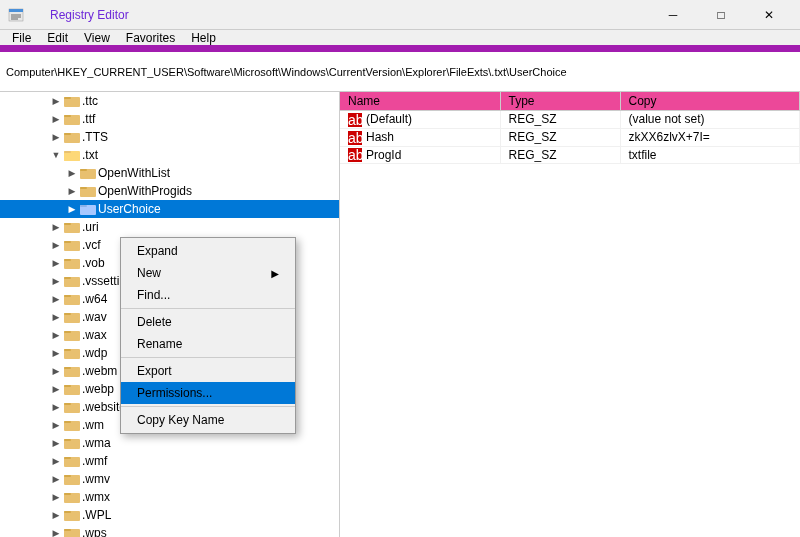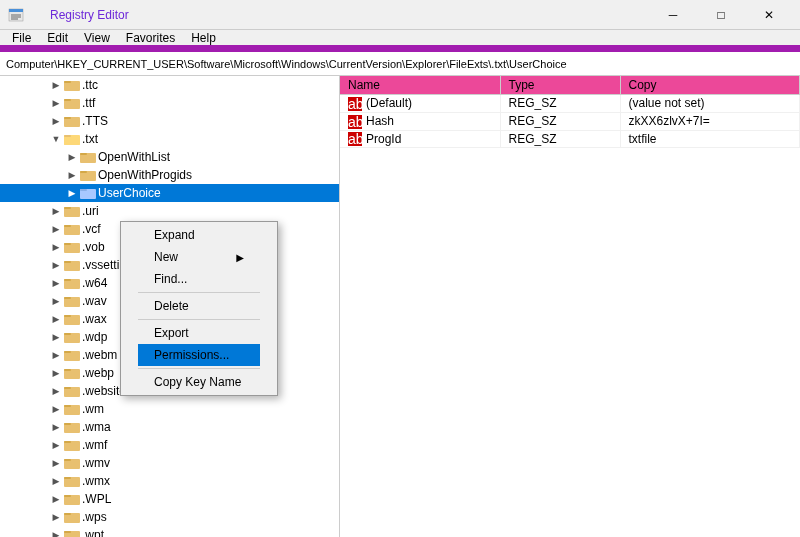--- a/index.html
+++ b/index.html
@@ -63,21 +63,21 @@
     }
     .menu-item {
       padding: 2px 8px;
       cursor: pointer;
       font-size: 12px;
     }
 
     
     .address-bar {
       background: #fff;
-      height: 24px;
+      height: 40px;
       display: flex;
       align-items: center;
       padding: 0 6px;
       border-bottom: 1px solid #ccc;
       font-size: 11px;
       color: #000;
     }
 
     
     .main-content {
@@ -165,27 +165,27 @@
     
     .tree-panel::-webkit-scrollbar { width: 12px; }
     .tree-panel::-webkit-scrollbar-track { background: #f0f0f0; }
     .tree-panel::-webkit-scrollbar-thumb { background: #c0c0c0; border: 1px solid #a0a0a0; }
 
     
     .context-menu {
       position: absolute;
       left: 120px;
       top: 145px;
-      width: 158px;
+      width: 176px;
       background: #f0f0f0;
       border: 1px solid #999;
       box-shadow: 3px 3px 8px rgba(0,0,0,0.3);
       z-index: 100;
       font-size: 12px;
-      padding: 2px 17px;
+      padding: 2px 0;
     }
     .ctx-item {
       display: flex;
       align-items: center;
       justify-content: space-between;
       padding: 4px 16px;
       cursor: pointer;
       color: #000;
     }
     .ctx-item.highlighted { background: #0078d7; color: #000000; }
@@ -550,20 +550,23 @@
       <span>New</span>
       <span class="ctx-arrow">▶</span>
     </div>
     <div class="ctx-item">
       <span>Find...</span>
     </div>
     <div class="ctx-separator"></div>
     <div class="ctx-item">
       <span>Delete</span>
     </div>
+    <div class="ctx-item">
+      <span>Rename</span>
+    </div>
     <div class="ctx-separator"></div>
     <div class="ctx-item">
       <span>Export</span>
     </div>
     <div class="ctx-item highlighted">
       <span>Permissions...</span>
     </div>
     <div class="ctx-separator"></div>
     <div class="ctx-item">
       <span>Copy Key Name</span>

